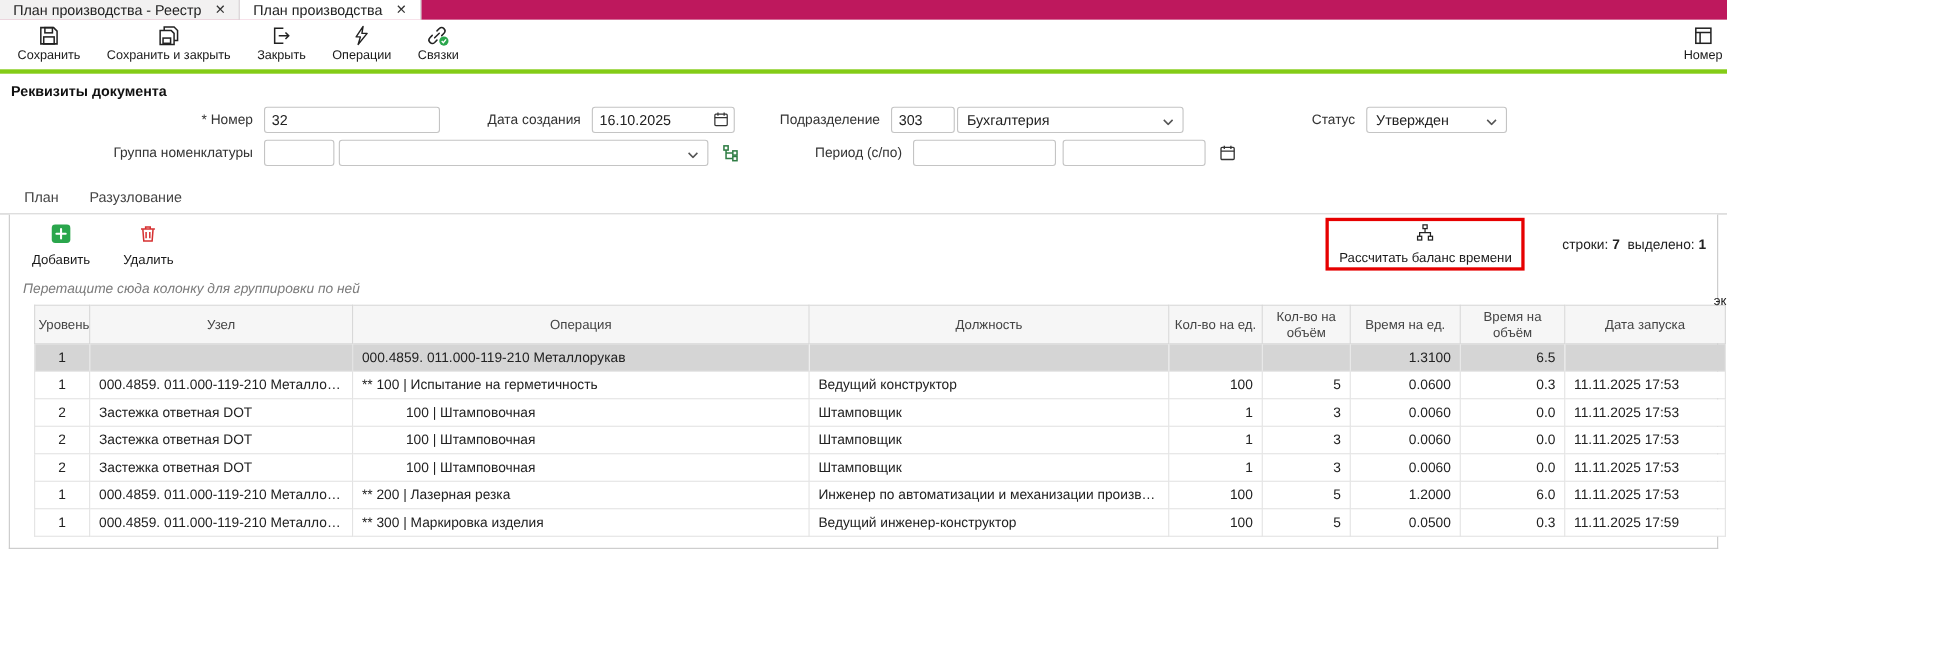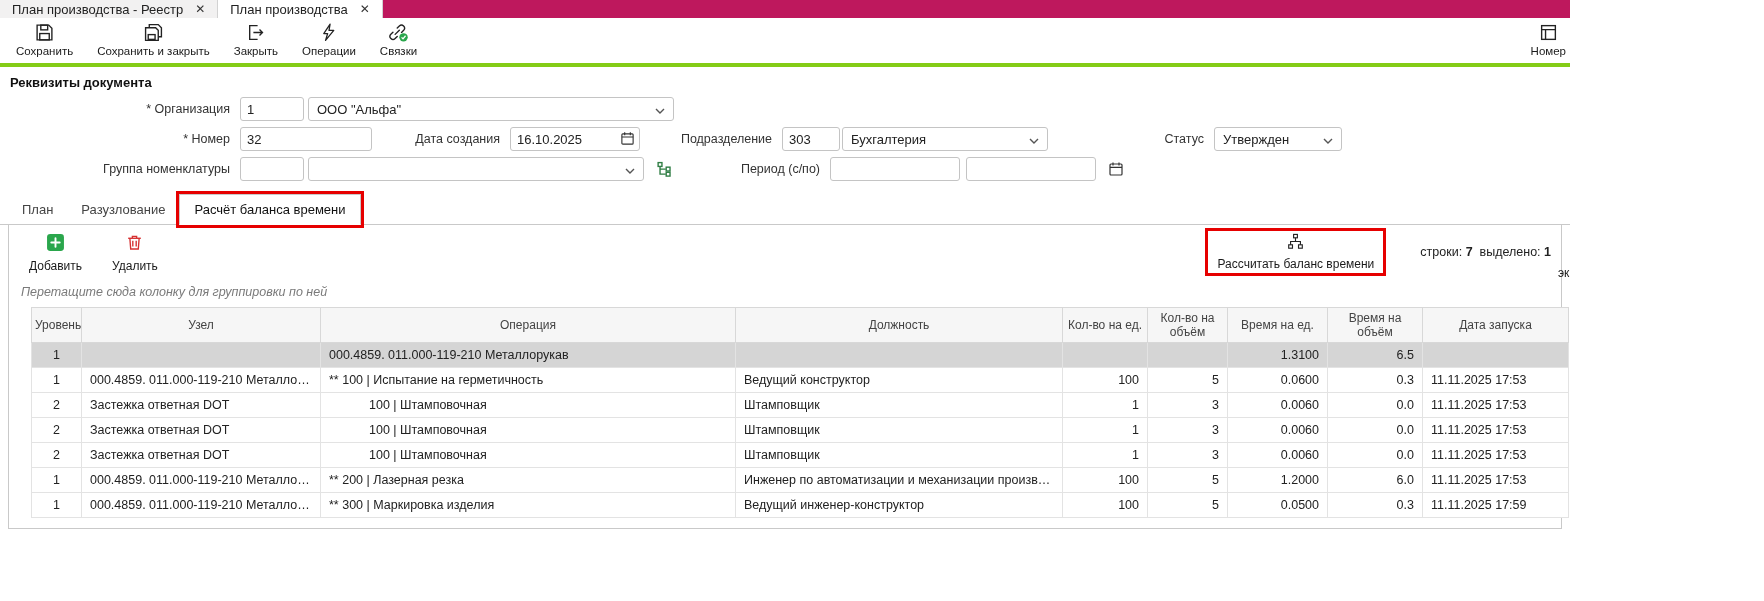--- a/index.html
+++ b/index.html
@@ -23,21 +23,21 @@
   .tb-right { margin-left:auto; margin-right:0; }
 
   
   .section-title { font-size:13px; font-weight:700; color:#111; padding:8px 12px 4px 10px; }
   .form { padding:2px 0 6px 0; }
   .frow { display:flex; align-items:center; height:26px; margin-bottom:4px; font-size:12.5px; }
   .flabel { text-align:right; padding-right:10px; color:#333; flex:0 0 auto; }
   .lbl-a { width:240px; } .lbl-b { width:138px; } .lbl-c { width:142px; } .lbl-d { width:166px; } .lbl-e { width:154px; }
   input.fld { height:24px; border:1px solid #c4c4c4; border-radius:3px; padding:0 6px; font-size:13px;
               color:#222; background:#fff; font-family:inherit; }
-  .w64{width:64px;} .w160{width:132px;} .w58{width:58px;} .w130{width:130px;}
+  .w64{width:64px;} .w160{width:160px;} .w58{width:58px;} .w130{width:130px;}
   .select { height:24px; border:1px solid #c4c4c4; border-radius:3px; display:flex; align-items:center;
             justify-content:space-between; gap:6px; padding:0 8px; font-size:13px; background:#fff; cursor:pointer; }
   .sel-org{width:366px;margin-left:4px;} .sel-dep{width:206px;margin-left:2px;} .sel-status{width:128px;} .sel-nom{width:336px;margin-left:4px;}
   .date-wrap { position:relative; width:130px; }
   .date-wrap input { width:100%; padding-right:26px; }
   .date-wrap .cal { position:absolute; right:5px; top:4px; }
   .icon-btn { margin-left:8px; width:24px; height:24px; display:flex; align-items:center; justify-content:center; cursor:pointer; }
 
   
   .itabs { display:flex; align-items:flex-end; padding-left:8px; border-bottom:1px solid #c9c9c9; height:33px; }
@@ -144,32 +144,20 @@
             <path d="M2.5 6.3 h13 M6.2 6.3 V15.5"></path>
         </svg>
       </span>
       <span>Номер</span>
     </div>
   </div>
 
   <div class="section-title">Реквизиты документа</div>
 
   <div class="form">
-    <div class="frow">
-      <span class="flabel lbl-a">* Организация</span>
-      <input class="fld w64" value="1" style="">
-      <div class="select sel-org">
-        <span>ООО "Альфа"</span>
-        <span>
-          <svg width="10" height="6" viewBox="0 0 10 6">
-              <path d="M1 1 l4 4 4-4" stroke="#555" fill="none" stroke-width="1.4"></path>
-            </svg>
-        </span>
-      </div>
-    </div>
     <div class="frow">
       <span class="flabel lbl-a">* Номер</span>
       <input class="fld w160" value="32" style="">
       <span class="flabel lbl-b">Дата создания</span>
       <div class="date-wrap">
         <input class="fld" value="16.10.2025" style="">
         <span class="cal">
           <svg width="15" height="15" viewBox="0 0 16 16" fill="none" stroke="#333" stroke-width="1.2">
             <rect x="2" y="3" width="12" height="11" rx="1"></rect>
               <path d="M2 6.4 h12 M5 1.4 v3 M11 1.4 v3"></path>
@@ -226,24 +214,20 @@
       </span>
     </div>
   </div>
 
   <div class="itabs">
     <div class="itab">
       <span>План</span>
     </div>
     <div class="itab">
       <span>Разузлование</span>
-    </div>
-    <div class="itab active">
-      <span>Расчёт баланса времени</span>
-      <div class="redbox"></div>
     </div>
   </div>
 
   <div class="panel">
     <div class="panel-toolbar">
       <div class="ptb-left">
         <div class="pbtn">
           <span>
             <svg width="19" height="19" viewBox="0 0 18 18">
               <rect x="1" y="1" width="16" height="16" rx="3" fill="#2aa64c"></rect>

